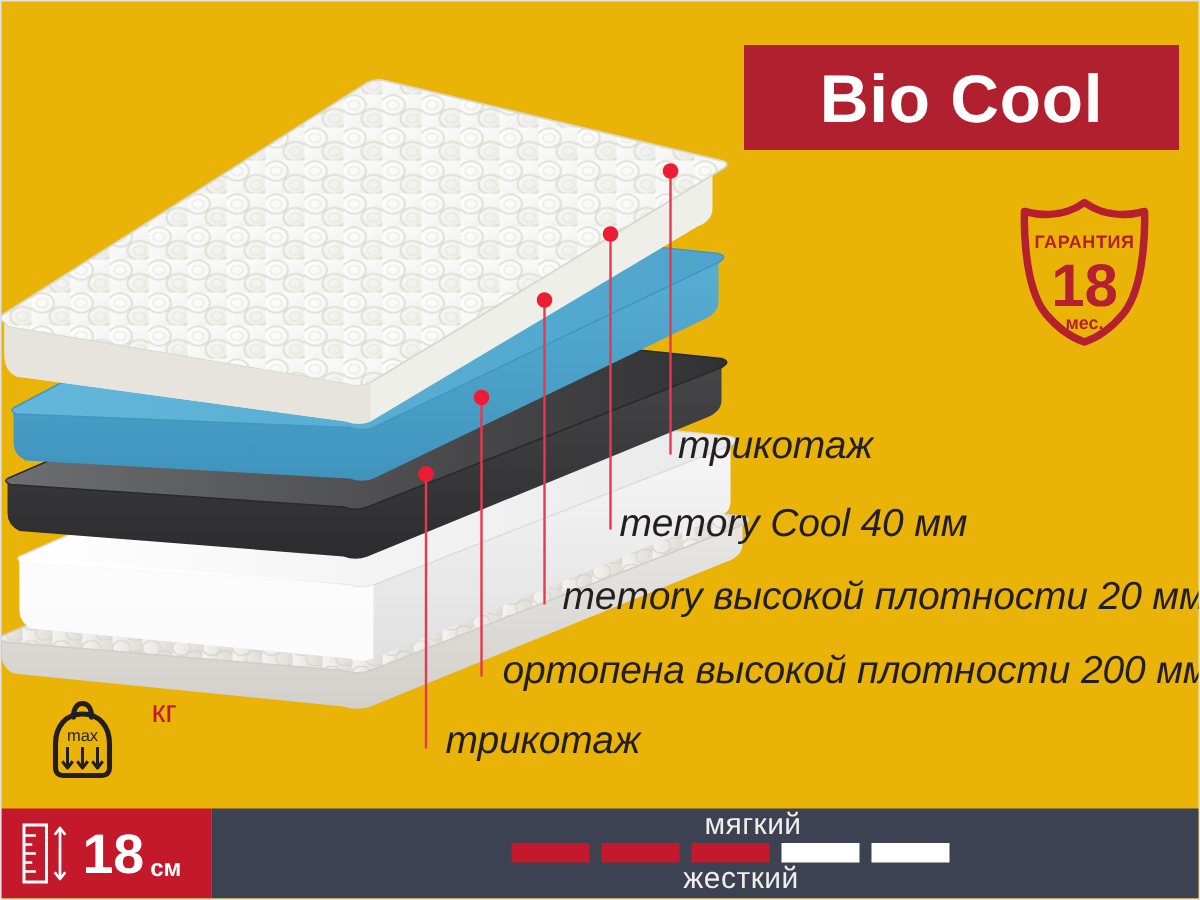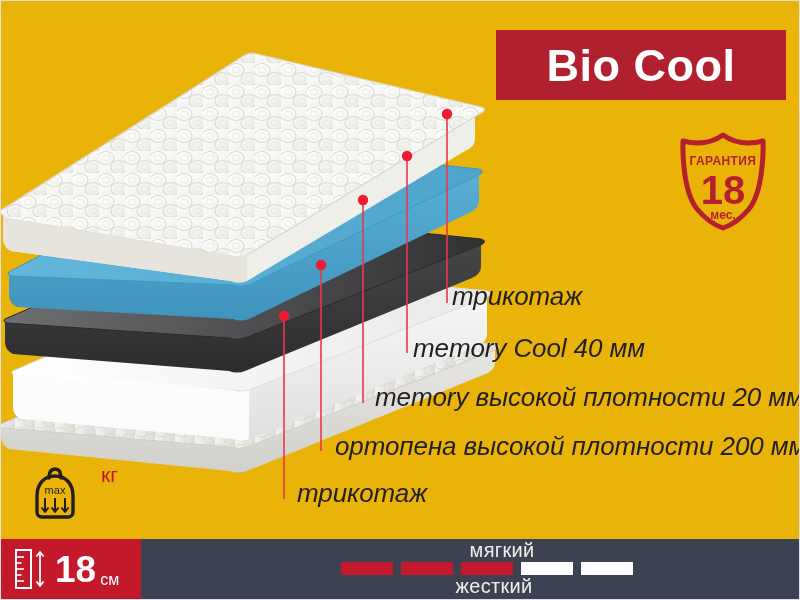--- a/index.html
+++ b/index.html
@@ -70,21 +70,21 @@
   .footer-height{
     position:absolute;left:0;top:0;width:140px;height:60px;
     background:#c4192b;display:flex;align-items:center;
   }
   .ruler-icon{width:34px;height:44px;margin-left:13px;}
   .ruler-icon svg{display:block;width:34px;height:44px;}
   .height-num{
     color:#ffffff;font-size:37px;font-weight:bold;line-height:1;margin-left:7px;
   }
   .height-unit{
-    color:#ffffff;font-size:16px;font-weight:normal;margin-left:4px;
+    color:#ffffff;font-size:16px;font-weight:bold;margin-left:4px;
     align-self:flex-end;margin-bottom:10px;
   }
   .footer-firm{
     position:absolute;left:140px;top:0;width:660px;height:60px;
     background:#3d4253;display:flex;align-items:center;
   }
   .firm-soft{
     color:#f0eeea;font-size:20px;margin-left:62px;letter-spacing:.3px;
   }
   .firm-scale{display:flex;align-items:center;margin-left:40px;}

